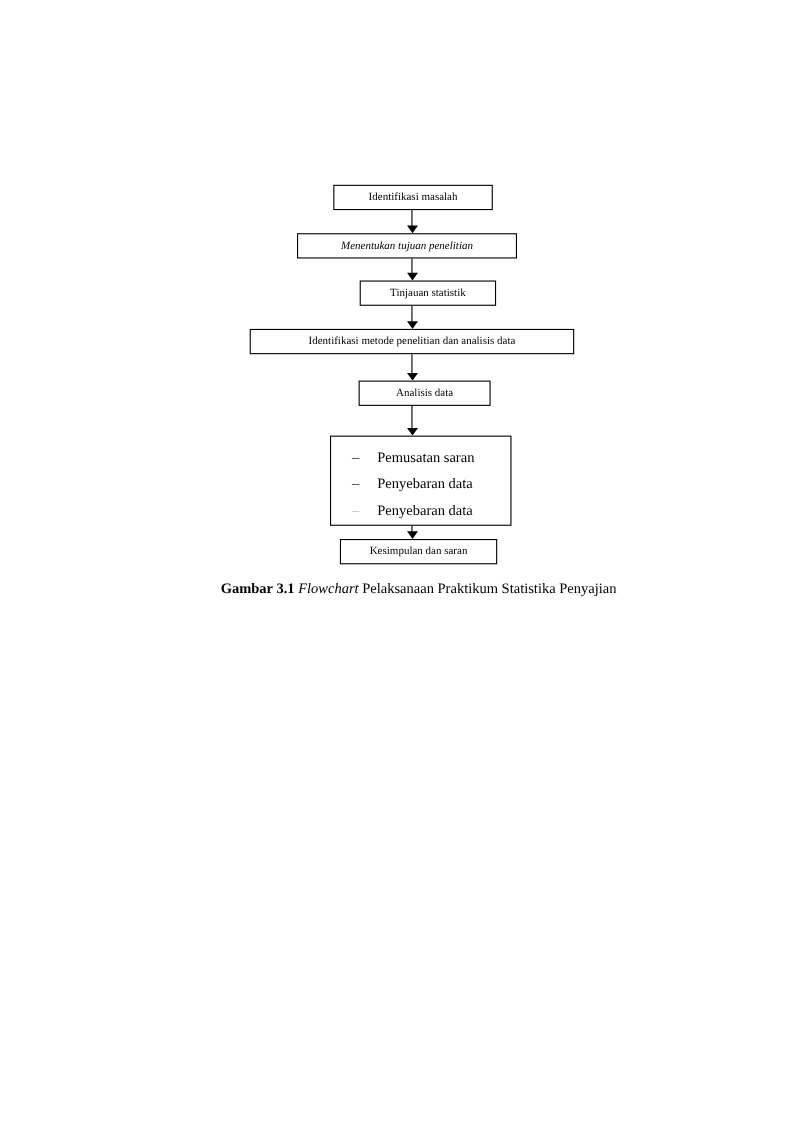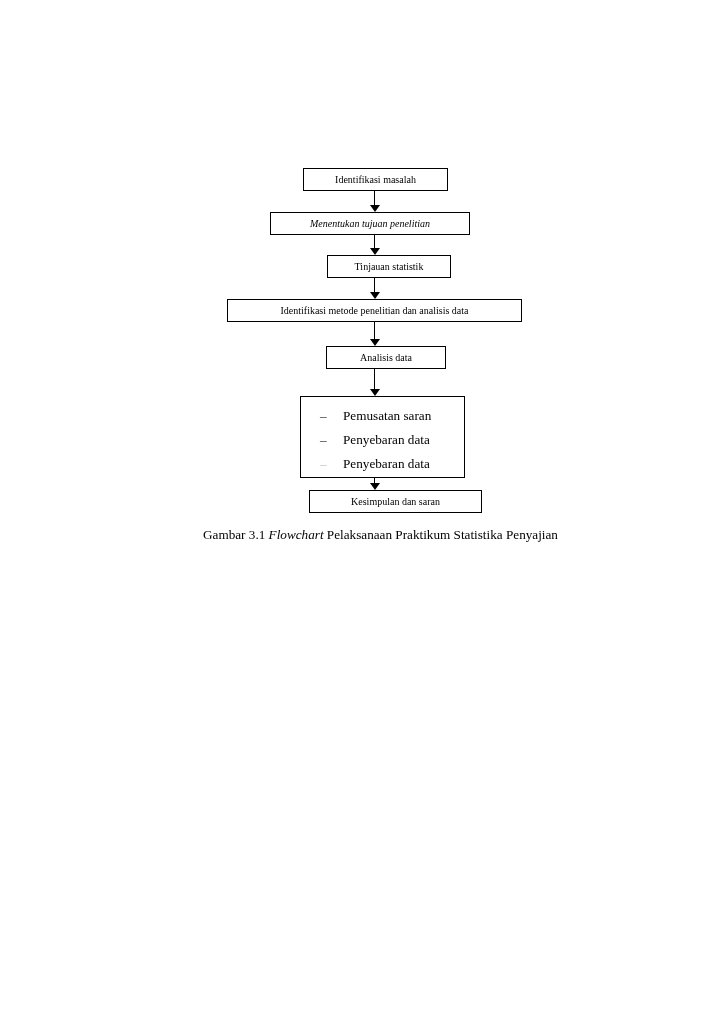--- a/index.html
+++ b/index.html
@@ -45,21 +45,21 @@
     white-space: nowrap;
     overflow: hidden;
   }
 
   
   #node-1 { left: 303px; top: 168px; width: 145px; height: 23px; }
   #node-2 { left: 270px; top: 212px; width: 200px; height: 23px; font-style: italic; }
   #node-3 { left: 327px; top: 255px; width: 124px; height: 23px; }
   #node-4 { left: 227px; top: 299px; width: 295px; height: 23px; }
   #node-5 { left: 326px; top: 346px; width: 120px; height: 23px; }
-  #node-7 { left: 309px; top: 490px; width: 173px; height: 23px; }
+  #node-7 { left: 309px; top: 490px; width: 143px; height: 23px; }
 
   
   #node-6 {
     position: absolute;
     left: 300px;
     top: 396px;
     width: 165px;
     height: 82px;
     box-sizing: border-box;
     border: 1px solid #000000;
@@ -117,21 +117,21 @@
   #caption {
     position: absolute;
     left: 0;
     top: 526px;
     width: 728px;
     text-align: center;
     font-size: 13.2px;
     line-height: 17px;
     white-space: nowrap;
   }
-  #caption .cap-bold { font-weight: normal; margin-left: 33px; }
+  #caption .cap-bold { font-weight: bold; margin-left: 33px; }
   #caption .cap-italic { font-style: italic; margin-top: 40px; }
 </style>
 </head>
 <body>
 
 <div id="page">
 
   <div id="flowchart">
 
     <div class="node" id="node-1">

